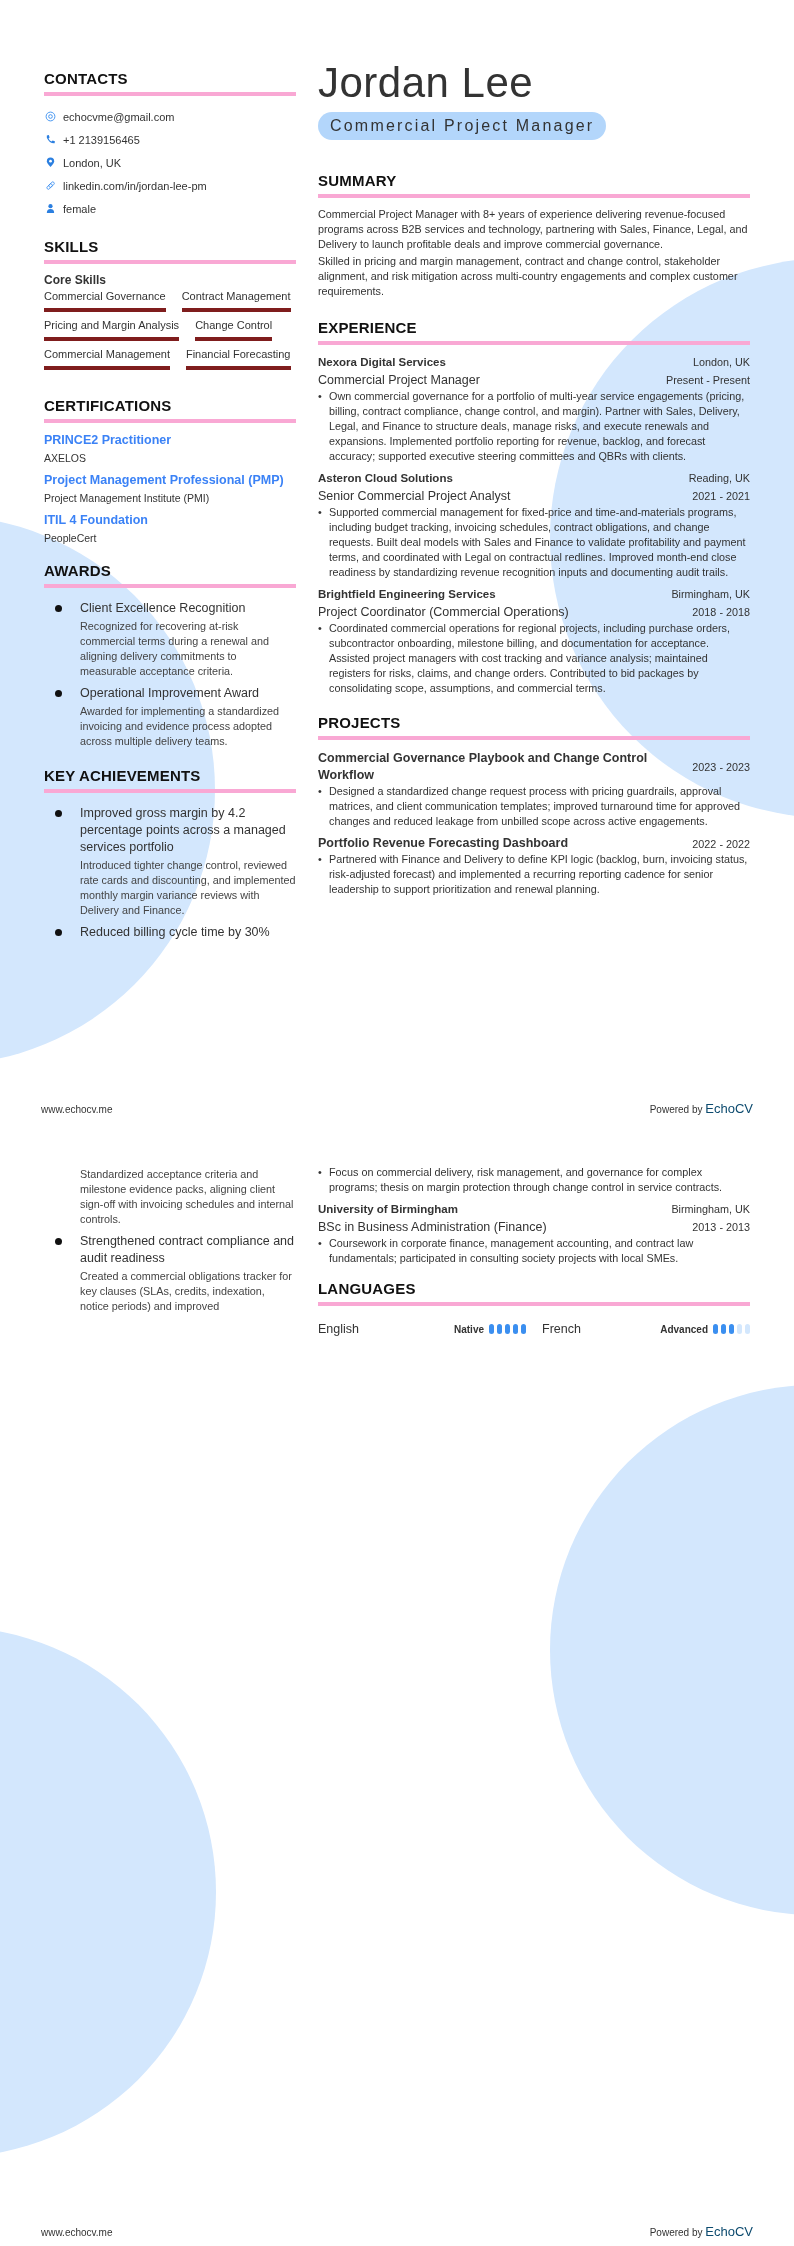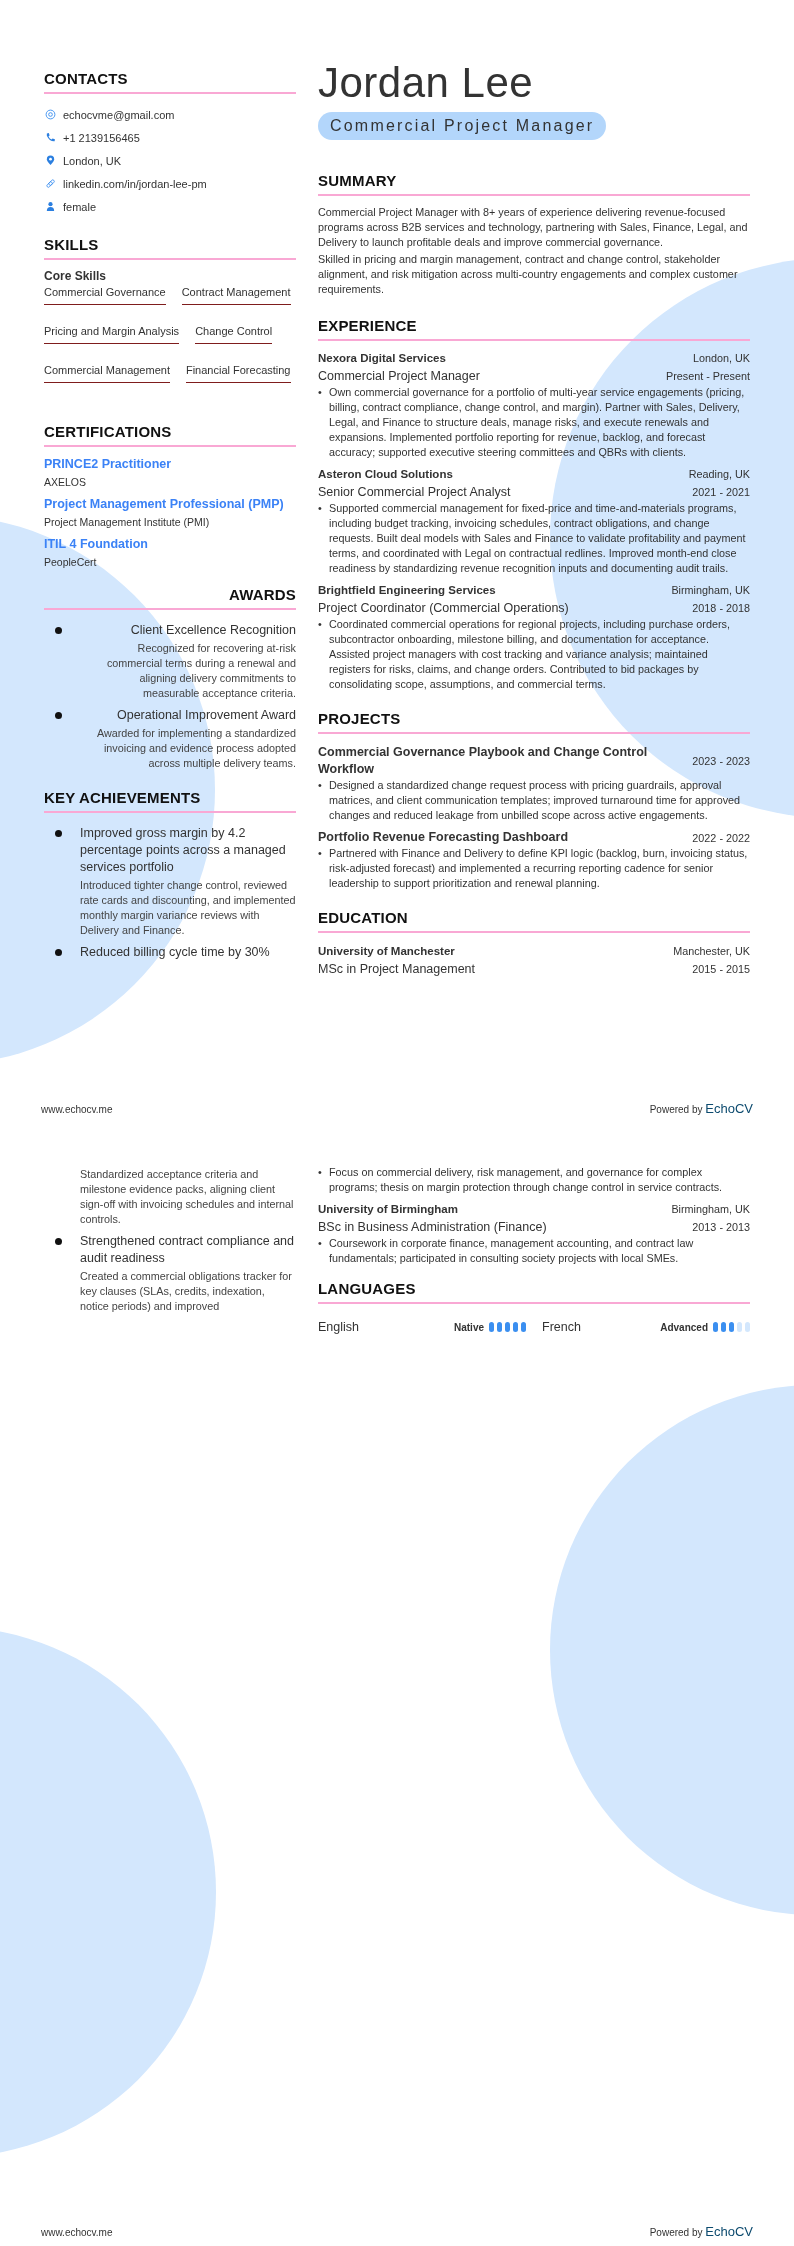--- a/index.html
+++ b/index.html
@@ -5,29 +5,29 @@
   * { box-sizing: border-box; margin: 0; padding: 0; }
   html, body { width: 794px; background: #ffffff; }
   body { font-family: "Liberation Sans", "DejaVu Sans", sans-serif; color: #333; position: relative; overflow: hidden; height: 2246px; }
 
   .page { position: relative; width: 794px; height: 1123px; overflow: hidden; background: #fff; }
   .bg-circle { position: absolute; border-radius: 50%; background: #d3e7fd; z-index: 0; }
 
   .left-col { position: absolute; left: 44px; width: 252px; z-index: 1; }
   .right-col { position: absolute; left: 318px; width: 432px; z-index: 1; }
 
-  .section-title { font-size: 15px; font-weight: 700; color: #111; letter-spacing: 0.2px; padding-bottom: 5px; border-bottom: 2px solid #f9a8d4; margin-bottom: 9px; }
+  .section-title { font-size: 15px; font-weight: 700; color: #111; letter-spacing: 0.2px; padding-bottom: 5px; border-bottom: 4px solid #f9a8d4; margin-bottom: 9px; }
 
   .contact-row { display: flex; align-items: center; height: 23px; font-size: 11px; color: #333; }
   .contact-row .ic { width: 12px; height: 12px; margin-right: 7px; display: inline-flex; align-items: center; justify-content: center; }
   .contact-row svg { width: 11px; height: 11px; }
 
   .skill-group-title { font-size: 12px; font-weight: 700; color: #333; margin-top: 6px; margin-bottom: 3px; }
   .skills-wrap { display: flex; flex-wrap: wrap; column-gap: 16px; }
-  .skill-tag { font-size: 11px; color: #333; padding-bottom: 6px; border-bottom: 1px solid #7f1d1d; margin-bottom: 20px; white-space: nowrap; }
+  .skill-tag { font-size: 11px; color: #333; padding-bottom: 6px; border-bottom: 4px solid #7f1d1d; margin-bottom: 7px; white-space: nowrap; }
 
   .cert-name { font-size: 12.5px; font-weight: 700; color: #3b82f6; line-height: 17px; }
   .cert-org { font-size: 10.5px; color: #333; margin-top: 3px; margin-bottom: 8px; }
 
   .bullet-item { position: relative; padding-left: 36px; margin-bottom: 6px; }
   .bullet-item .dot { position: absolute; left: 11px; top: 5px; width: 7px; height: 7px; border-radius: 50%; background: #111; }
   .bullet-title { font-size: 12.5px; font-weight: 400; color: #333; line-height: 17px; }
   .bullet-desc { font-size: 10.8px; color: #444; line-height: 15px; margin-top: 2px; }
 
   .name { font-size: 42px; font-weight: 400; color: #333; line-height: 46px; letter-spacing: 0.5px; }
@@ -137,21 +137,21 @@
       <div>
         <div class="cert-name">Project Management Professional (PMP)</div>
         <div class="cert-org">Project Management Institute (PMI)</div>
       </div>
       <div>
         <div class="cert-name">ITIL 4 Foundation</div>
         <div class="cert-org">PeopleCert</div>
       </div>
     </div>
 
-    <div style="margin-top:18px;text-align:right;">
+    <div style="margin-top:18px;">
       <div class="section-title">AWARDS</div>
       <div class="bullet-item" style="margin-top:12px;">
         <span class="dot"></span>
         <div class="bullet-title">Client Excellence Recognition</div>
         <div class="bullet-desc">Recognized for recovering at-risk commercial terms during a renewal and aligning delivery commitments to measurable acceptance criteria.</div>
       </div>
       <div class="bullet-item">
         <span class="dot"></span>
         <div class="bullet-title">Operational Improvement Award</div>
         <div class="bullet-desc">Awarded for implementing a standardized invoicing and evidence process adopted across multiple delivery teams.</div>
@@ -240,33 +240,20 @@
         <div class="proj-head">
             <span class="proj-name">Portfolio Revenue Forecasting Dashboard</span>
             <span class="entry-date">2022 - 2022</span>
           </div>
         <ul class="entry-bullets">
             <li>Partnered with Finance and Delivery to define KPI logic (backlog, burn, invoicing status, risk-adjusted forecast) and implemented a recurring reporting cadence for senior leadership to support prioritization and renewal planning.</li>
           </ul>
       </div>
     </div>
 
-    <div style="margin-top:18px;">
-      <div class="section-title">EDUCATION</div>
-      <div style="margin-top:10px;">
-        <div class="entry-head">
-            <span class="entry-org">University of Manchester</span>
-            <span class="entry-loc">Manchester, UK</span>
-          </div>
-        <div class="entry-head">
-            <span class="entry-role">MSc in Project Management</span>
-            <span class="entry-date">2015 - 2015</span>
-          </div>
-      </div>
-    </div>
   </div>
 
   <div class="footer-left" style="top:1104px;">www.echocv.me</div>
   <div class="footer-right" style="top:1101px;">
     <span>Powered by</span>
     <span class="brand">EchoCV</span>
   </div>
 </div>
 
 <div class="page">

